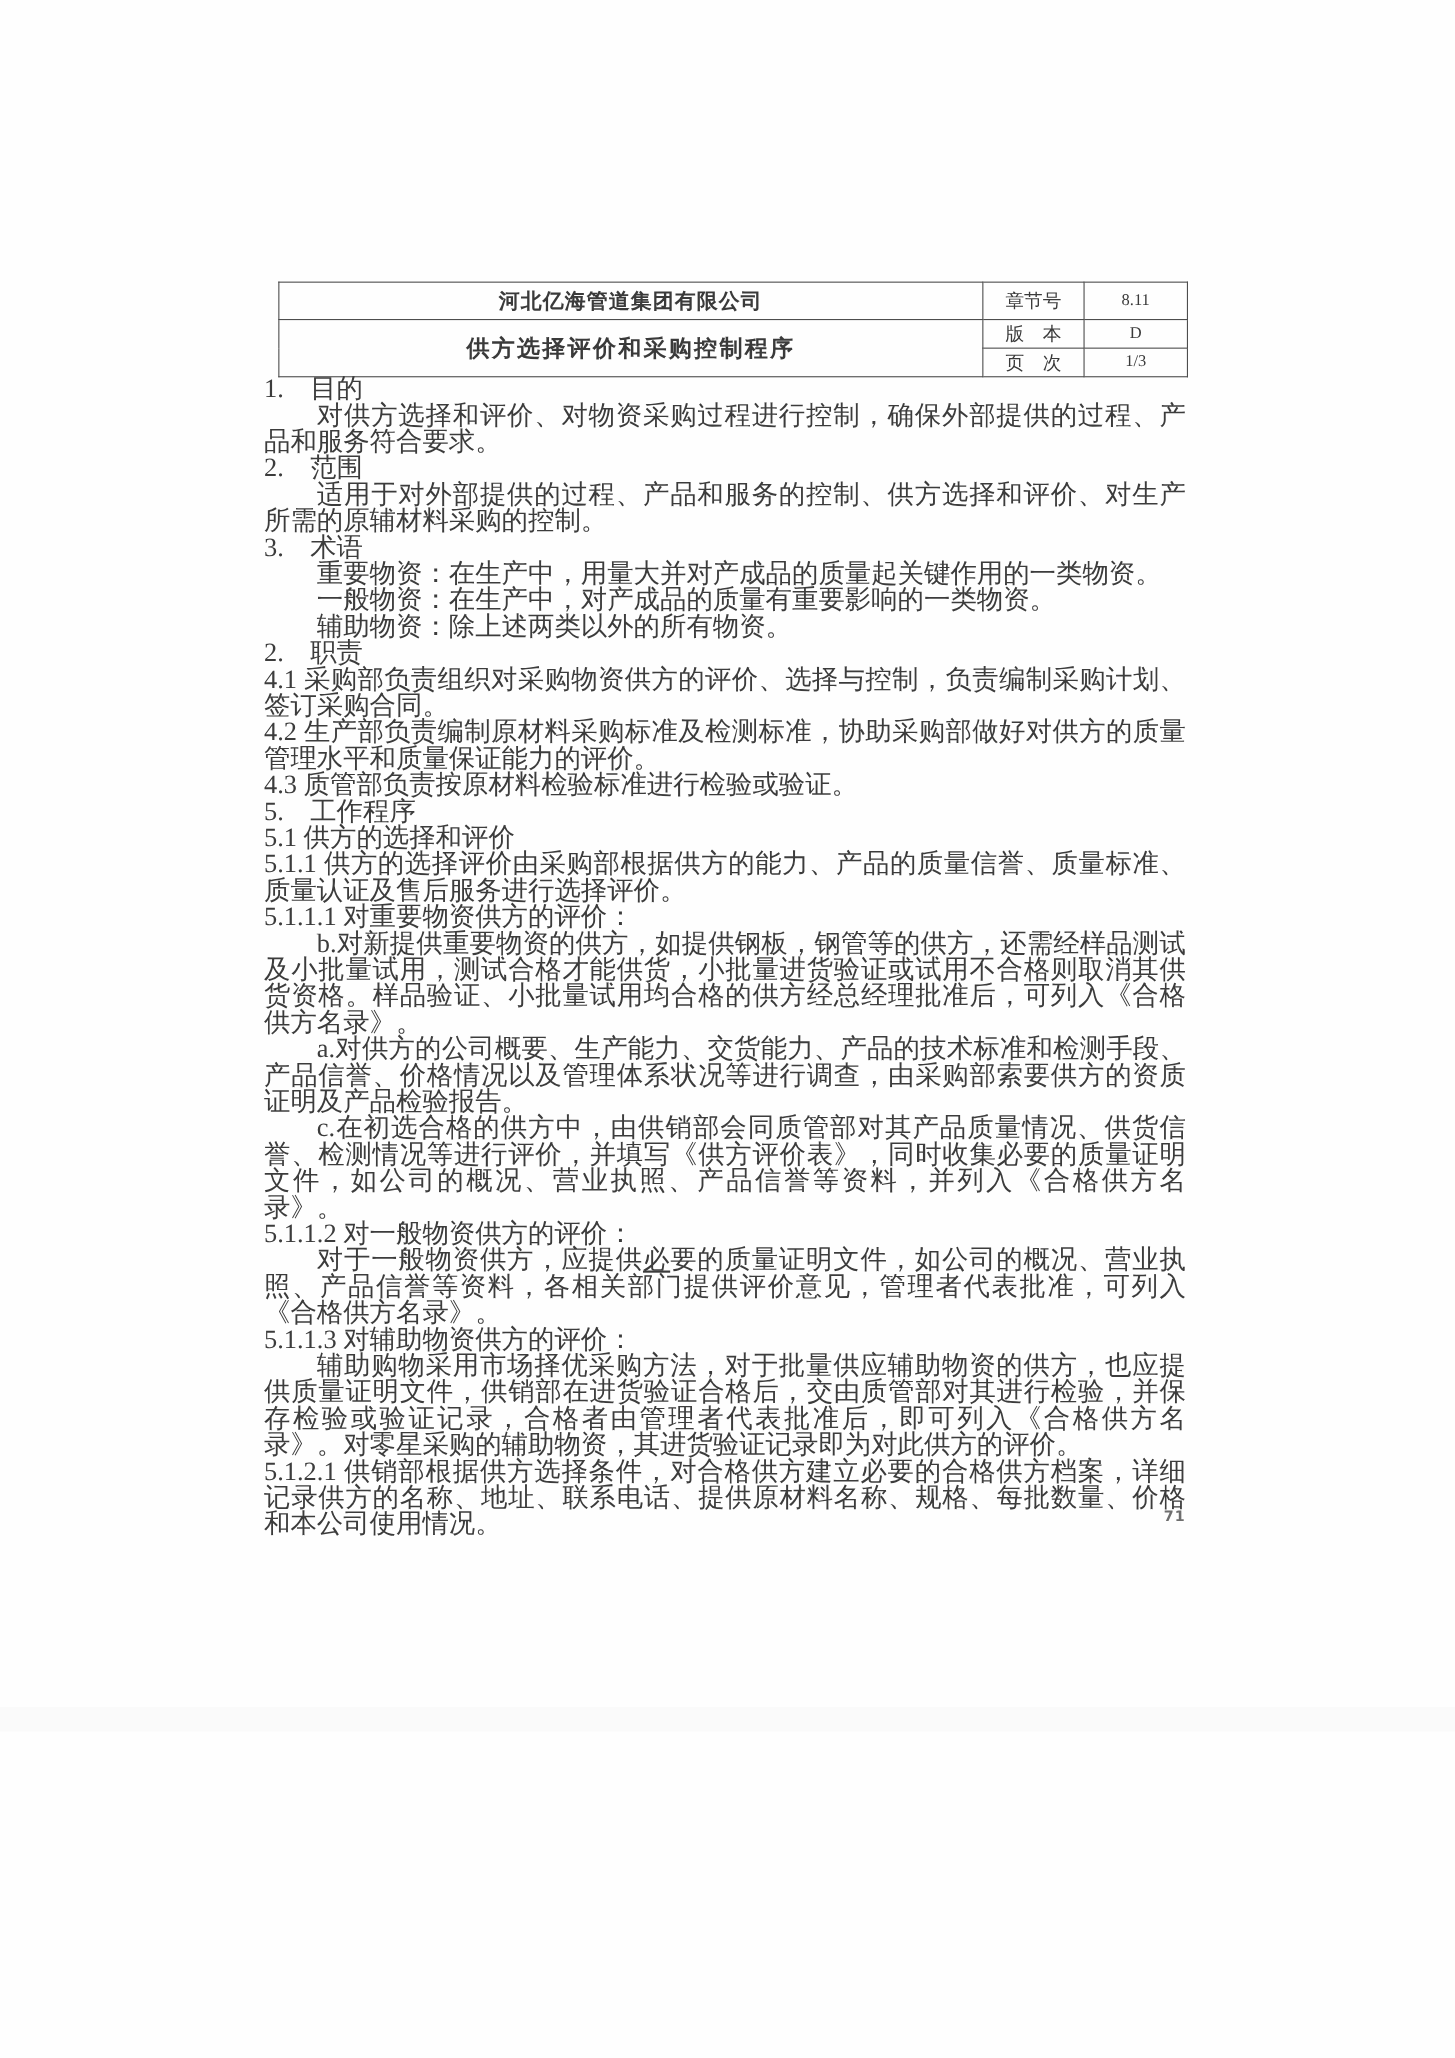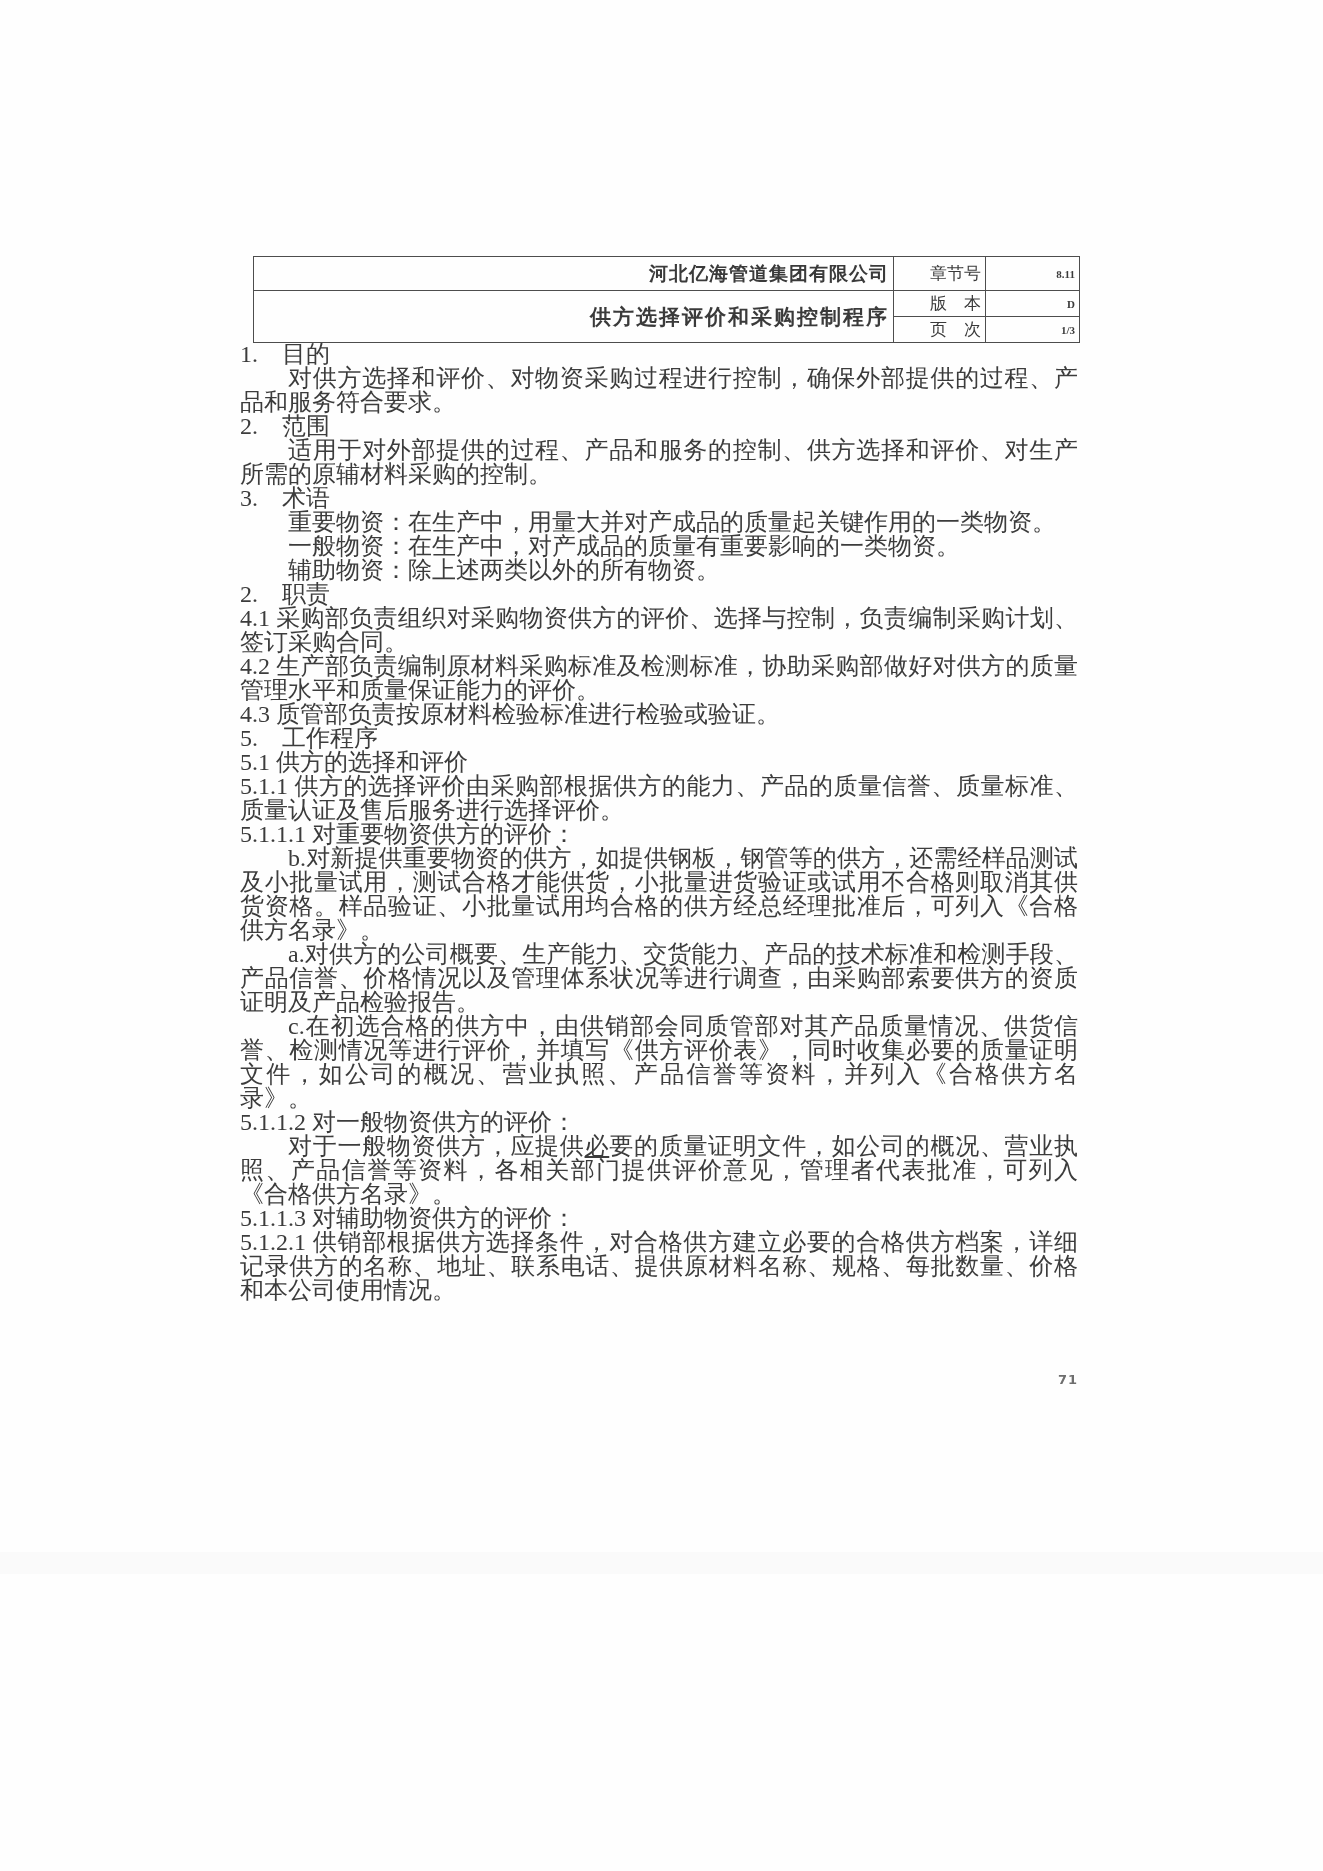--- a/index.html
+++ b/index.html
@@ -17,30 +17,30 @@
     background:#f5f6f6;opacity:.55;
   }
   
   .doc-table{
     position:absolute;left:253px;top:256px;width:826px;
     border-collapse:collapse;table-layout:fixed;
   }
   .doc-table td{
     border:1.6px solid #4d4d4d;
     padding:0 4px;
-    text-align:right;vertical-align:middle;
+    text-align:center;vertical-align:middle;
     color:#3a3a3a;
   }
   .doc-table .col-main{width:640px;}
   .doc-table .col-label{width:92px;}
   .doc-table .col-value{width:94px;}
   td.company{font-size:19px;font-weight:bold;height:33px;letter-spacing:1px;}
   td.doc-title{font-size:21px;font-weight:bold;letter-spacing:2px;}
   td.f-label{font-size:17px;height:25px;}
-  td.f-value{font-size:11px;font-weight:700;}
+  td.f-value{font-size:15px;font-weight:400;}
   
   .doc{
     position:absolute;left:240px;top:342px;width:838px;
     font-size:24px;line-height:24px;
   }
   .doc p{margin:0;text-align:justify;color:#3c3c3c;}
   .doc p.p{text-indent:2em;}
   .doc p.h,.doc p.n{text-indent:0;}
   .doc span.u{text-decoration:underline;text-underline-offset:2px;}
   
@@ -98,18 +98,19 @@
       <p class="h">5.　工作程序</p>
       <p class="n">5.1 供方的选择和评价</p>
       <p class="n">5.1.1 供方的选择评价由采购部根据供方的能力、产品的质量信誉、质量标准、质量认证及售后服务进行选择评价。</p>
       <p class="n">5.1.1.1 对重要物资供方的评价：</p>
       <p class="p">b.对新提供重要物资的供方，如提供钢板，钢管等的供方，还需经样品测试及小批量试用，测试合格才能供货，小批量进货验证或试用不合格则取消其供货资格。样品验证、小批量试用均合格的供方经总经理批准后，可列入《合格供方名录》。</p>
       <p class="p">a.对供方的公司概要、生产能力、交货能力、产品的技术标准和检测手段、产品信誉、价格情况以及管理体系状况等进行调查，由采购部索要供方的资质证明及产品检验报告。</p>
       <p class="p">c.在初选合格的供方中，由供销部会同质管部对其产品质量情况、供货信誉、检测情况等进行评价，并填写《供方评价表》，同时收集必要的质量证明文件，如公司的概况、营业执照、产品信誉等资料，并列入《合格供方名录》。</p>
       <p class="n">5.1.1.2 对一般物资供方的评价：</p>
       <p class="p"><span>对于一般物资供方，应提供</span><span class="u">必</span><span>要的质量证明文件，如公司的概况、营业执照、产品信誉等资料，各相关部门提供评价意见，管理者代表批准，可列入《合格供方名录》。</span></p>
       <p class="n">5.1.1.3 对辅助物资供方的评价：</p>
+      <p class="p">辅助购物采用市场择优采购方法，对于批量供应辅助物资的供方，也应提供质量证明文件，供销部在进货验证合格后，交由质管部对其进行检验，并保存检验或验证记录，合格者由管理者代表批准后，即可列入《合格供方名录》。对零星采购的辅助物资，其进货验证记录即为对此供方的评价。</p>
       <p class="n">5.1.2.1 供销部根据供方选择条件，对合格供方建立必要的合格供方档案，详细记录供方的名称、地址、联系电话、提供原材料名称、规格、每批数量、价格和本公司使用情况。</p>
     </div>
 
   <div class="page-number">71</div>
 
 </div>
 
 </body></html>

